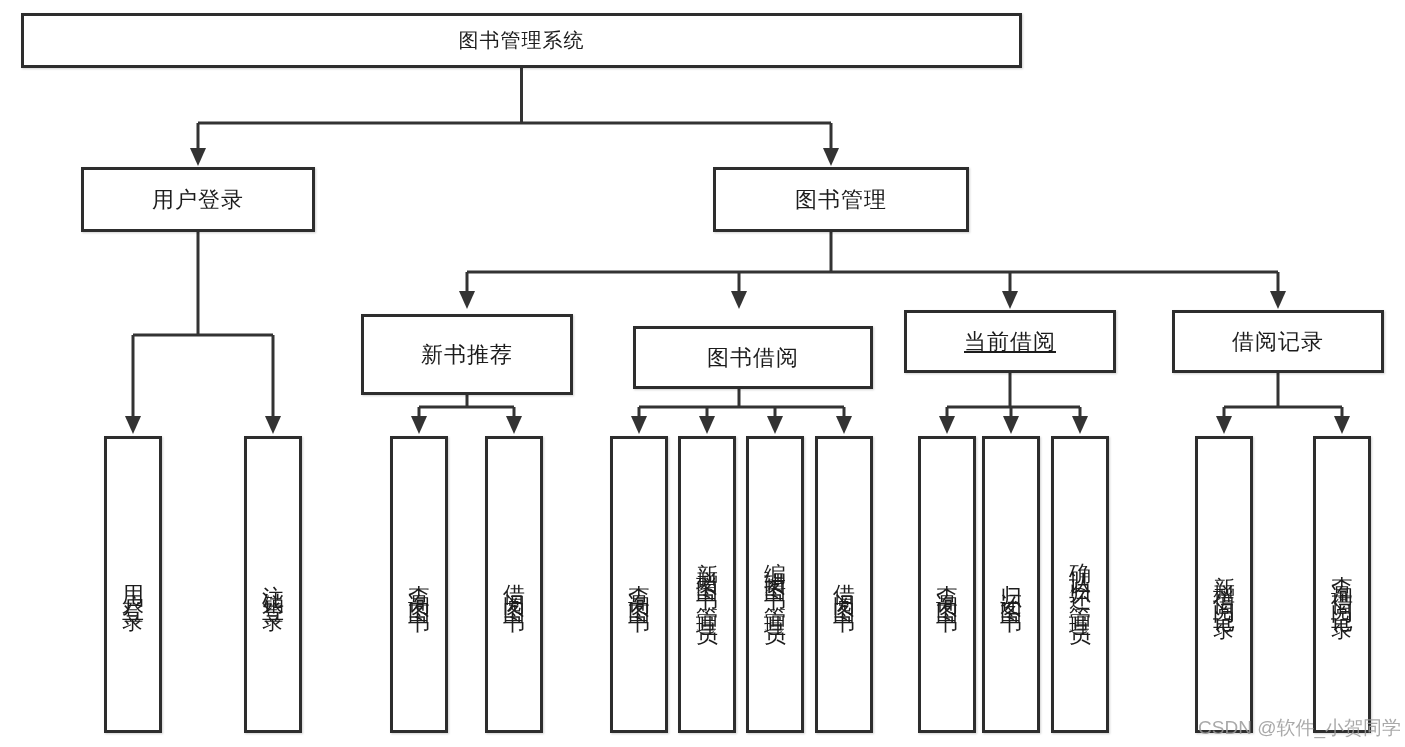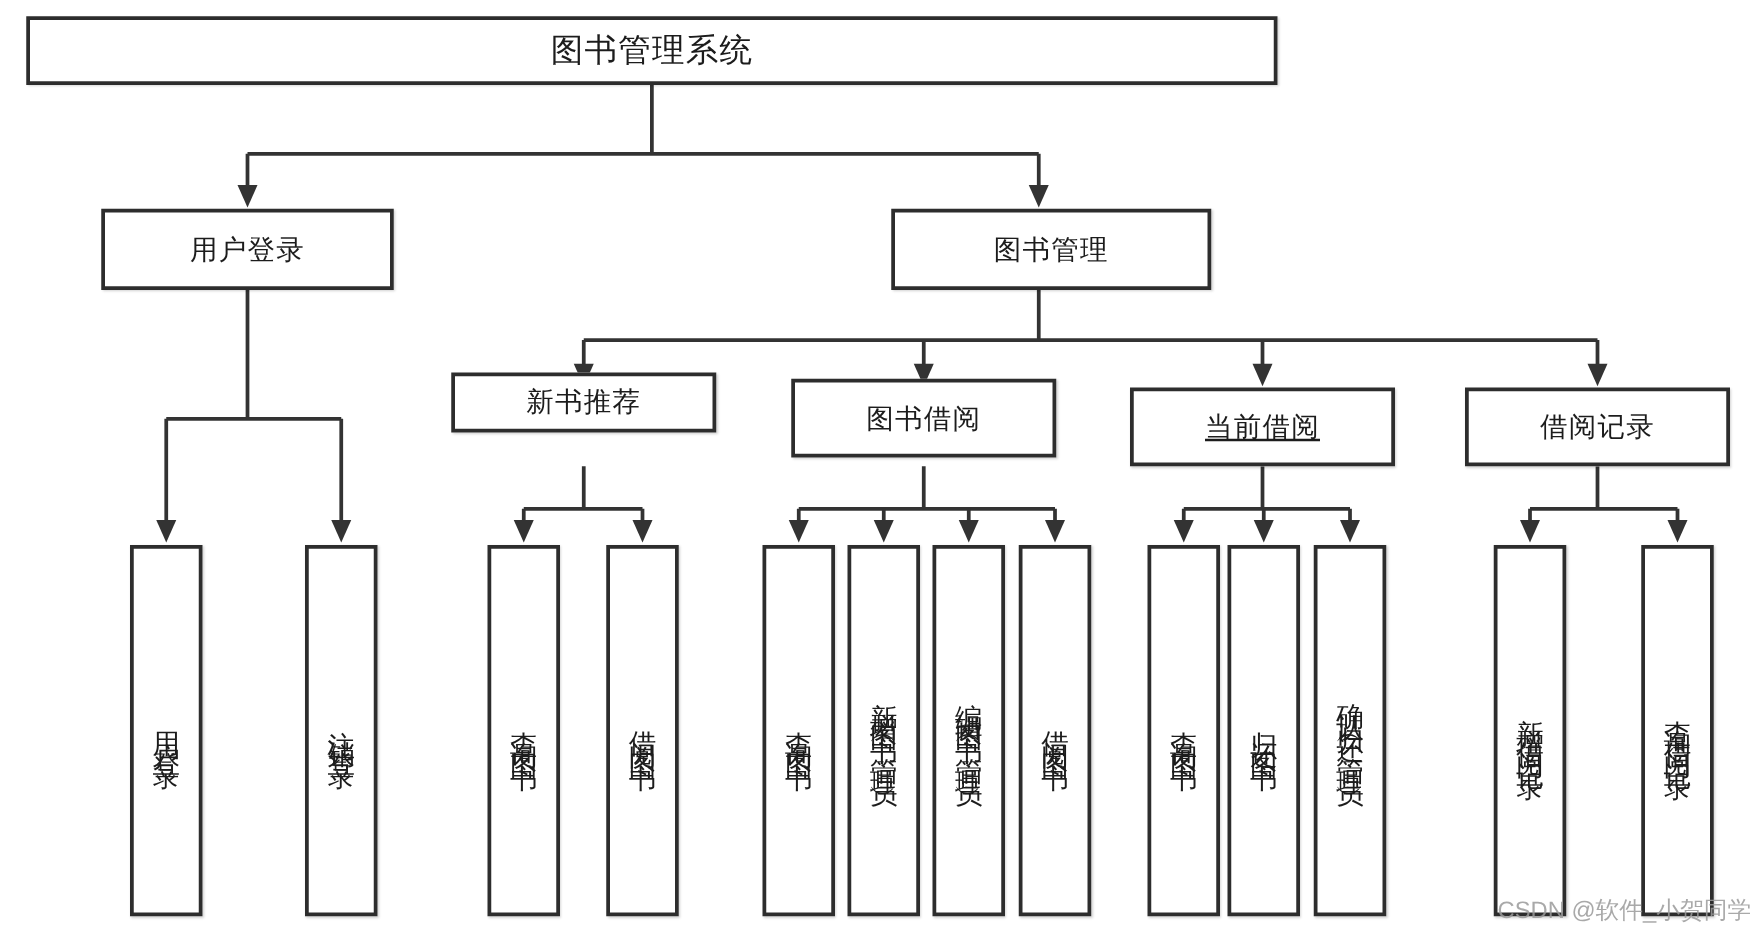--- a/index.html
+++ b/index.html
@@ -33,21 +33,21 @@
     color: #1c1c1c;
     z-index: 2;
     box-shadow: 1px 1px 2px rgba(0,0,0,0.18);
   }
   .node.h {
     font-size: 22px;
     letter-spacing: 1px;
     white-space: nowrap;
   }
   .node.root {
-    font-size: 26px;
+    font-size: 20px;
   }
   .node.leaf span {
     writing-mode: vertical-rl;
     text-orientation: mixed;
     font-size: 22px;
     letter-spacing: 0.4em;
     line-height: 1;
   }
   #watermark {
     position: absolute;
@@ -162,24 +162,24 @@
     <span>图书管理系统</span>
   </div>
 
   <div class="node h" style="left:81px; top:167px; width:234px; height:65px;">
     <span>用户登录</span>
   </div>
   <div class="node h" style="left:713px; top:167px; width:256px; height:65px;">
     <span>图书管理</span>
   </div>
 
-  <div class="node h" style="left:361px; top:298px; width:212px; height:48px;">
+  <div class="node h" style="left:361px; top:314px; width:212px; height:81px;">
     <span>新书推荐</span>
   </div>
-  <div class="node h" style="left:633px; top:303px; width:212px; height:63px;">
+  <div class="node h" style="left:633px; top:326px; width:240px; height:63px;">
     <span>图书借阅</span>
   </div>
   <div class="node h" style="left:904px; top:310px; width:212px; height:63px;text-decoration:underline;">
     <span>当前借阅</span>
   </div>
   <div class="node h" style="left:1172px; top:310px; width:212px; height:63px;">
     <span>借阅记录</span>
   </div>
 
   <div class="node leaf" style="left:104px; top:436px; width:58px; height:297px;">

